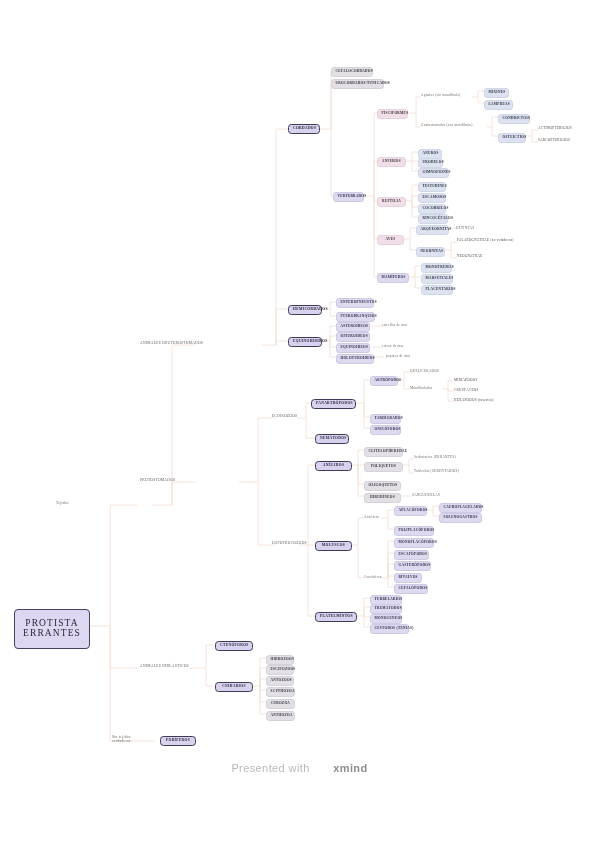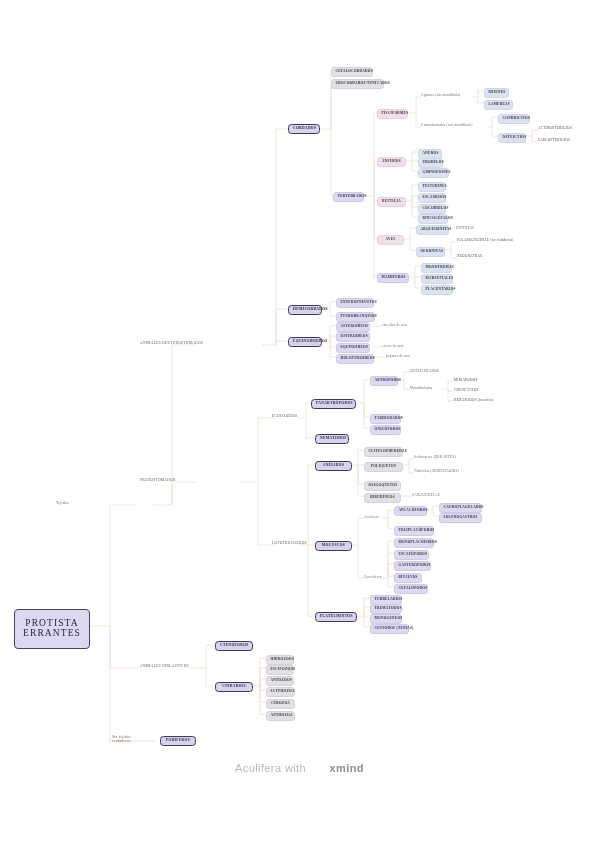--- a/index.html
+++ b/index.html
@@ -401,14 +401,14 @@
   <div class="node n-grey" style="left:266px;top:676px;width:28px;">ANTOZOOS</div>
   <div class="node n-grey" style="left:266px;top:687px;width:29px;">SCYPHOZOA</div>
   <div class="node n-grey" style="left:266px;top:699px;width:29px;">CUBOZOA</div>
   <div class="node n-grey" style="left:266px;top:711px;width:29px;">ANTHOZOA</div>
 
   <div class="node n-major" style="left:160px;top:736px;width:36px;">PORÍFEROS</div>
 
 </div>
 
 <div id="footer">
-  <span>Aculifera with </span><b>xmind</b>
+  <span>Presented with </span><b>xmind</b>
 </div>
 
 </body></html>

